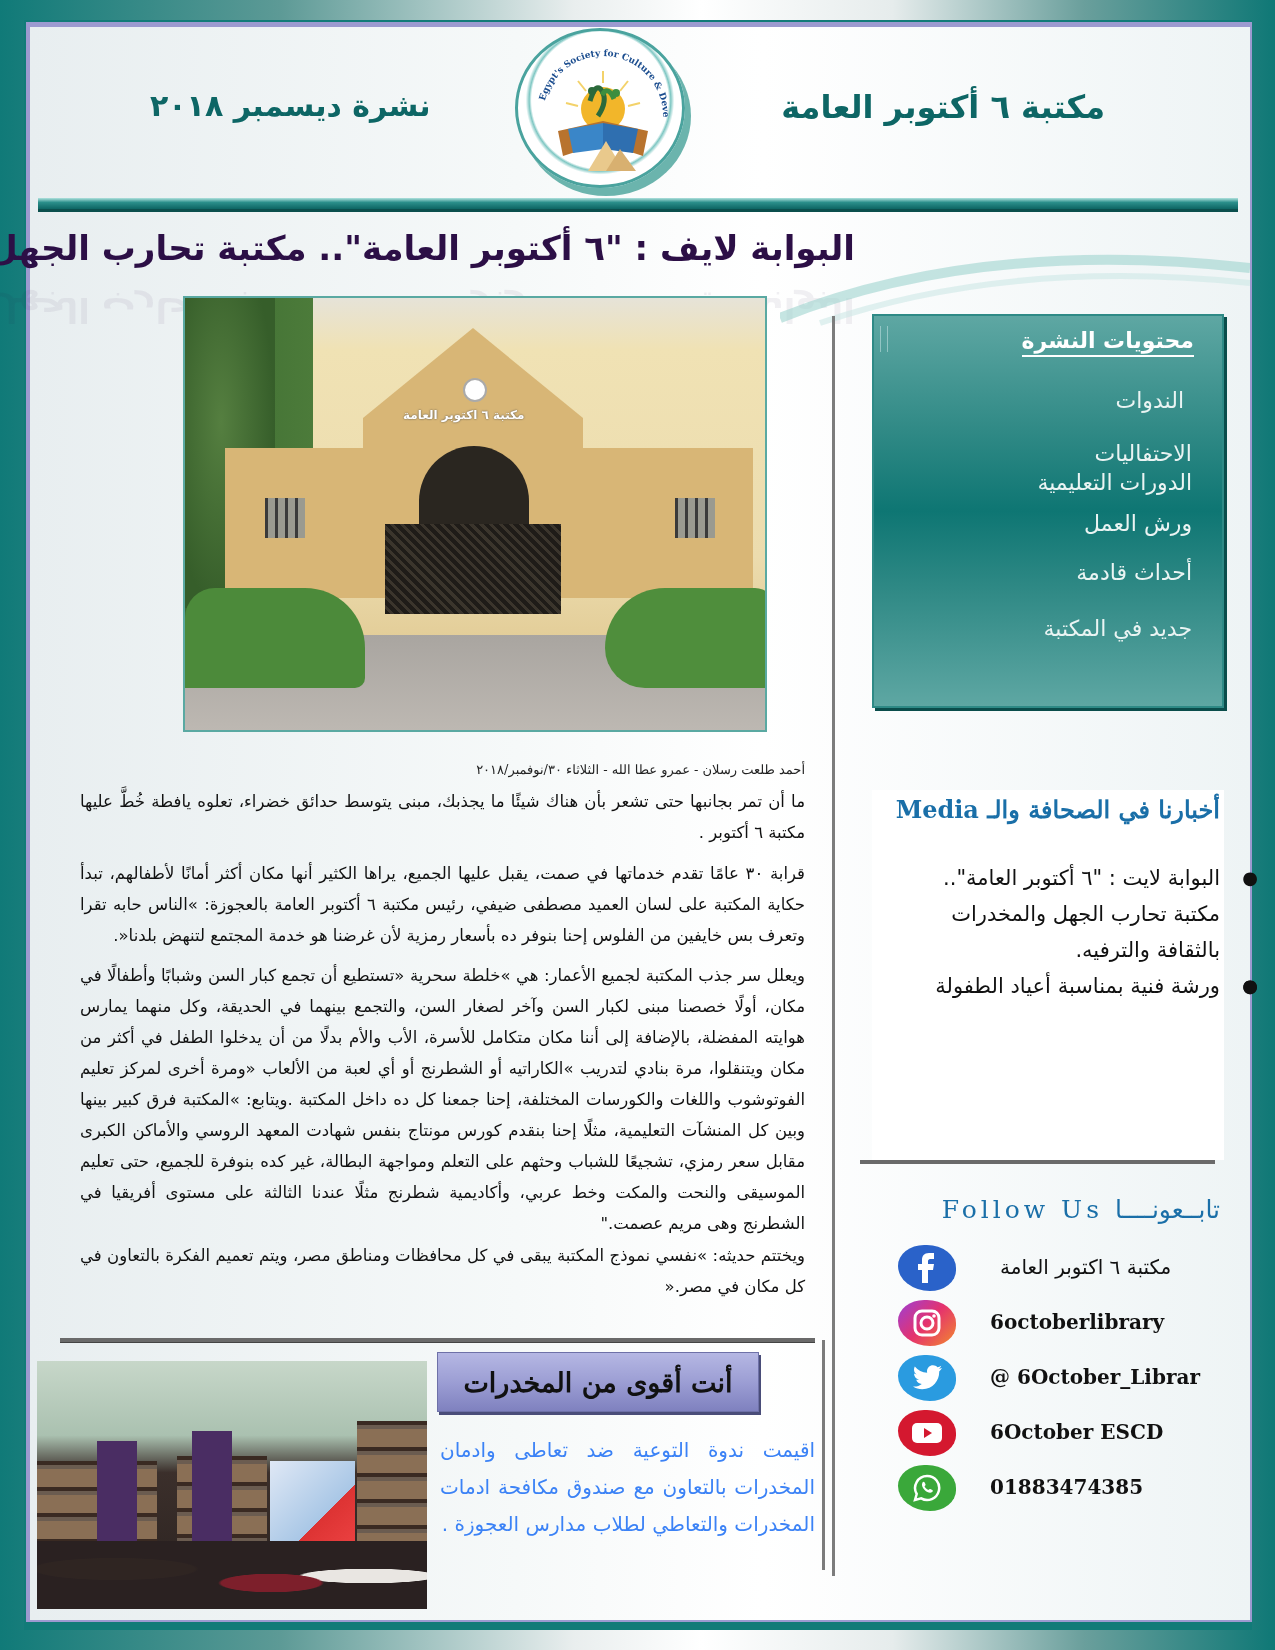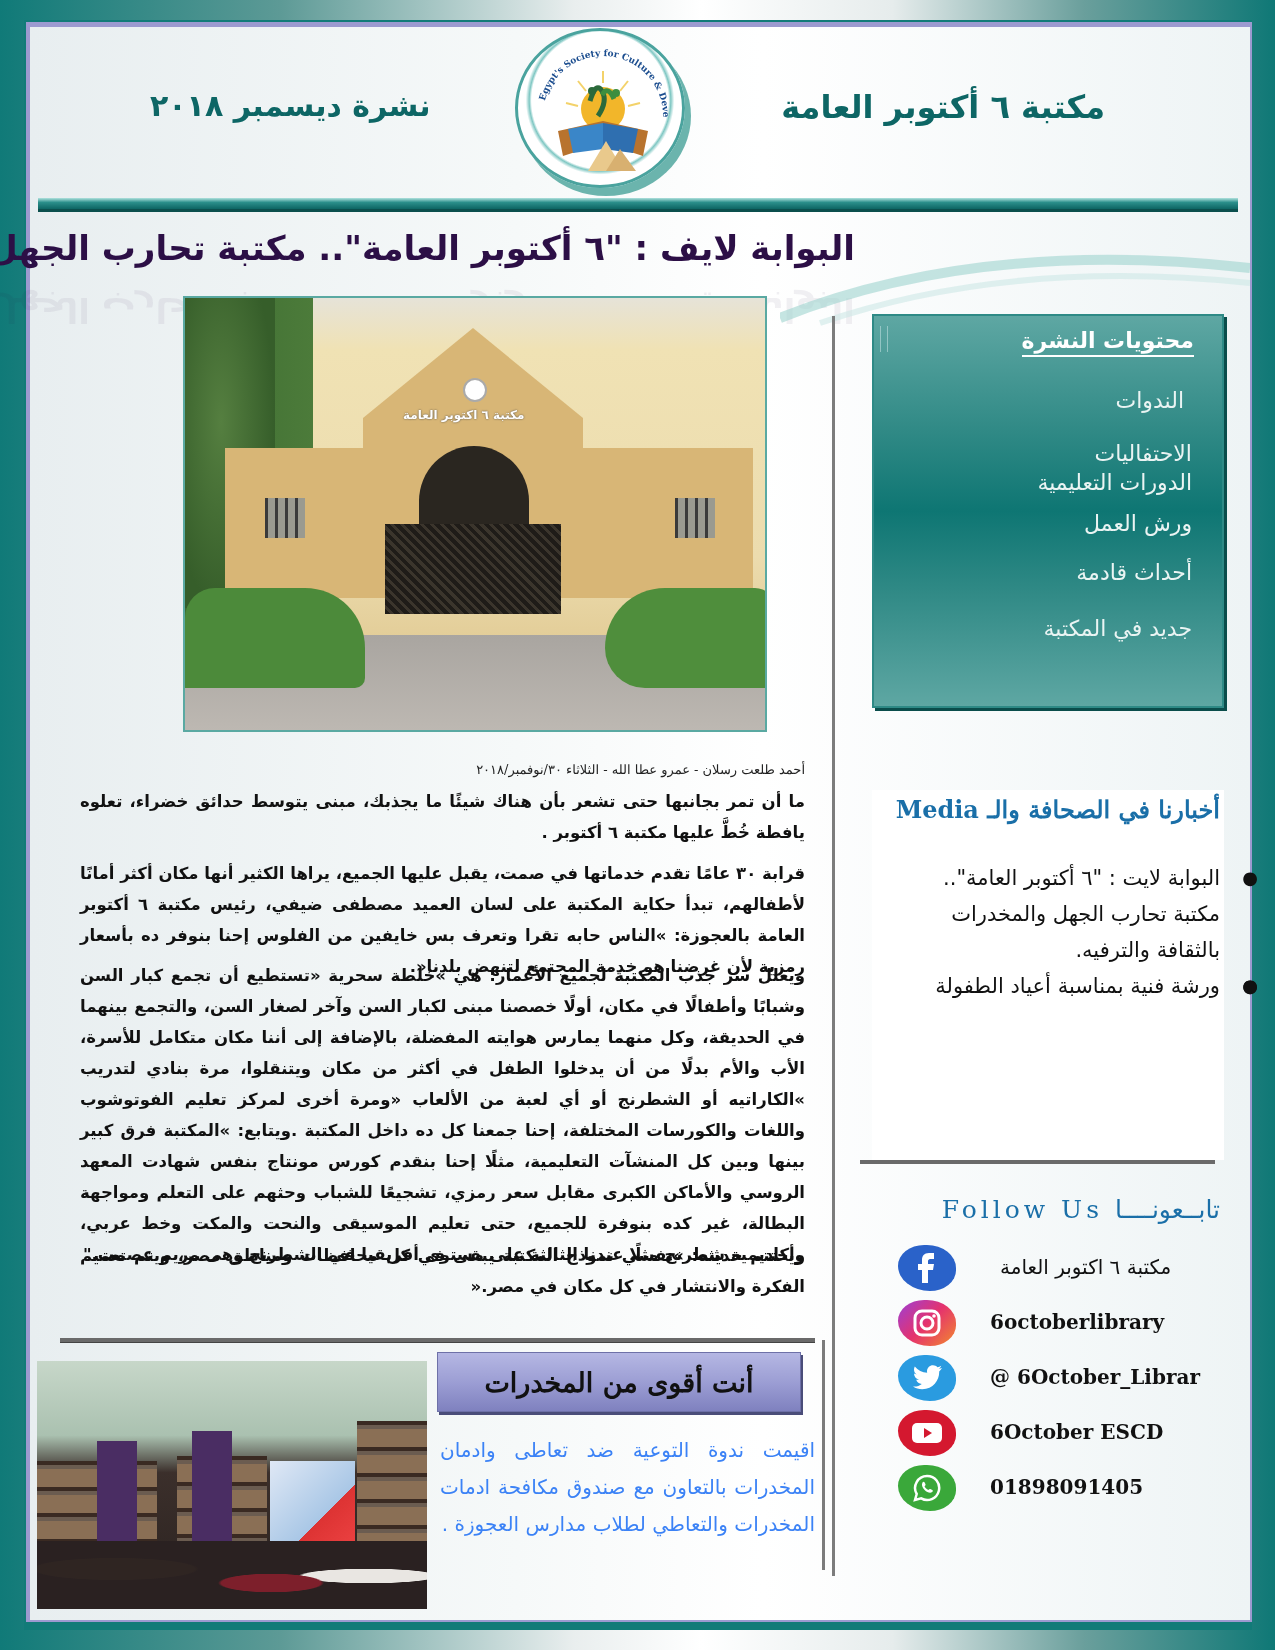--- a/index.html
+++ b/index.html
@@ -126,21 +126,21 @@
   .vdiv { position: absolute; left: 832px; top: 316px; width: 3px; height: 1260px; background: #7c7c7c; }
 
   
   .byline {
     position: absolute; right: 470px; top: 762px;
     font-size: 13px; color: #222; font-family: "DejaVu Serif", serif;
   }
   .para {
     position: absolute; right: 470px; width: 725px;
     font-size: 16.5px; line-height: 31px; color: #111;
-    text-align: justify; font-family: "DejaVu Sans", sans-serif; font-weight: bold;
+    text-align: justify; font-family: "DejaVu Sans", sans-serif;
   }
   .hline { position: absolute; left: 60px; top: 1338px; width: 755px; height: 5px; background: #6a6a6a; border-bottom: 1px solid #444; }
 
   
   .media-panel {
     position: absolute; left: 872px; top: 790px; width: 352px; height: 370px;
     background: #ffffff;
   }
   .media-title {
     position: absolute; right: 55px; top: 795px;
@@ -178,21 +178,21 @@
   .photo-2 {
     position: absolute; left: 37px; top: 1361px; width: 390px; height: 248px;
     background: linear-gradient(180deg, #c7d7c9 0%, #aac1b0 30%, #3b2f2b 45%, #2a221f 100%);
     overflow: hidden;
   }
   .photo-2 .shelf { position: absolute; height: 120px; background: repeating-linear-gradient(180deg, #3a2a22 0 4px, #6b5c50 4px 8px, #8a6f55 8px 26px); }
   .photo-2 .pillar { position: absolute; width: 40px; height: 140px; background: #4a2d63; }
   .photo-2 .screen { position: absolute; left: 233px; top: 100px; width: 85px; height: 96px; background: linear-gradient(135deg, #dfe8f5 0%, #a9c7e6 60%, #d33 60%, #e44 100%); }
   .photo-2 .crowd { position: absolute; left: 0; top: 180px; width: 390px; height: 70px; background: radial-gradient(ellipse at 20% 40%, #2f2522 0 18%, transparent 19%), radial-gradient(ellipse at 60% 60%, #7d1f2b 0 15%, transparent 16%), radial-gradient(ellipse at 85% 50%, #e9e6e2 0 14%, transparent 15%), #2a2121; }
   .banner {
-    position: absolute; left: 437px; top: 1352px; width: 364px; height: 60px;
+    position: absolute; left: 437px; top: 1352px; width: 322px; height: 60px;
     background: linear-gradient(180deg, #b5b7e3 0%, #9c9ed4 50%, #7f81bf 100%);
     border: 1px solid #6e71a8; box-shadow: 2px 3px 0 #4a4d79;
     display: flex; align-items: center; justify-content: center;
   }
   .banner span { font-size: 27px; font-weight: bold; color: #111; font-family: "DejaVu Serif", serif; }
   .event-text {
     position: absolute; left: 440px; top: 1432px; width: 375px;
     font-size: 20px; line-height: 37px; color: #3b82f6; text-align: justify;
     font-family: "DejaVu Sans", sans-serif;
   }
@@ -269,21 +269,21 @@
   <div class="toc-item" style="top:244px;">أحداث قادمة</div>
   <div class="toc-item" style="top:300px;margin-left:18px;">جديد في المكتبة</div>
 </div>
 
 <div class="vdiv"></div>
 
 <div class="byline rtl">أحمد طلعت رسلان - عمرو عطا الله  - الثلاثاء ٣٠/نوفمبر/٢٠١٨</div>
 <p class="para rtl" style="top:786px;">ما أن تمر بجانبها حتى تشعر بأن هناك شيئًا ما يجذبك، مبنى يتوسط حدائق خضراء، تعلوه يافطة خُطَّ عليها مكتبة ٦ أكتوبر .</p>
 <p class="para rtl" style="top:858px;">قرابة ٣٠ عامًا تقدم خدماتها في صمت، يقبل عليها الجميع، يراها الكثير أنها مكان أكثر أمانًا لأطفالهم، تبدأ حكاية المكتبة على لسان العميد مصطفى ضيفي، رئيس مكتبة ٦ أكتوبر العامة بالعجوزة: »الناس حابه تقرا وتعرف بس خايفين من الفلوس إحنا بنوفر ده بأسعار رمزية لأن غرضنا هو خدمة المجتمع لتنهض بلدنا«.</p>
 <p class="para rtl" style="top:960px;">ويعلل سر جذب المكتبة لجميع الأعمار: هي »خلطة سحرية «تستطيع أن تجمع كبار السن وشبابًا وأطفالًا في مكان، أولًا خصصنا مبنى لكبار السن وآخر لصغار السن، والتجمع بينهما في الحديقة، وكل منهما يمارس هوايته المفضلة، بالإضافة إلى أننا مكان متكامل للأسرة، الأب والأم بدلًا من أن يدخلوا الطفل في أكثر من مكان ويتنقلوا، مرة بنادي لتدريب »الكاراتيه أو الشطرنج أو أي لعبة من الألعاب «ومرة أخرى لمركز تعليم الفوتوشوب واللغات والكورسات المختلفة، إحنا جمعنا كل ده داخل المكتبة .ويتابع: »المكتبة فرق كبير بينها وبين كل المنشآت التعليمية، مثلًا إحنا بنقدم كورس مونتاج بنفس شهادت المعهد الروسي والأماكن الكبرى مقابل سعر رمزي، تشجيعًا للشباب وحثهم على التعلم ومواجهة البطالة، غير كده بنوفرة للجميع، حتى تعليم الموسيقى والنحت والمكت وخط عربي، وأكاديمية شطرنج مثلًا عندنا الثالثة على مستوى أفريقيا في الشطرنج وهى مريم عصمت."</p>
-<p class="para rtl" style="top:1240px;">ويختتم حديثه: »نفسي نموذج المكتبة يبقى في كل محافظات ومناطق مصر، ويتم تعميم الفكرة والانتشار في كل مكان في مصر.«</p>
+<p class="para rtl" style="top:1240px;">ويختتم حديثه: »نفسي نموذج المكتبة يبقى في كل محافظات ومناطق مصر، ويتم تعميم الفكرة بالتعاون في كل مكان في مصر.«</p>
 
 <div class="hline"></div>
 
 <div class="media-panel"></div>
 <div class="media-title rtl">أخبارنا في الصحافة والـ Media</div>
 <ul class="media-list rtl">
   <li><span class="bullet">●</span><span>البوابة لايت : "٦ أكتوبر العامة".. مكتبة تحارب الجهل والمخدرات بالثقافة والترفيه.</span></li>
   <li><span class="bullet">●</span></li>
   <li><span class="bullet">●</span><span>ورشة فنية بمناسبة أعياد الطفولة</span></li>
 </ul>
@@ -326,21 +326,21 @@
   </div>
   <div class="social-text">6October ESCD</div>
 </div>
 <div class="social-row" style="top:1465px;">
   <div class="social-icon" style="background:#3aa83a;">
     <svg width="30" height="30" viewBox="0 0 30 30">
         <path d="M15 3a12 12 0 0 0-10.3 18L3 27l6.2-1.6A12 12 0 1 0 15 3z" stroke="#fff" stroke-width="2.5" fill="none"></path>
         <path d="M10.5 9.5c.5-1 1.5-1 2-.2l1 2c.2.5 0 1-.4 1.4l-.6.6c.8 1.7 2.2 3 3.8 3.8l.6-.6c.4-.4.9-.6 1.4-.4l2 1c.8.5.8 1.5-.2 2-2 1.2-5 .3-7.5-2.2S9.3 11.5 10.5 9.5z" fill="#fff"></path>
       </svg>
   </div>
-  <div class="social-text">01898091405</div>
+  <div class="social-text">01883474385</div>
 </div>
 
 <div class="photo-2">
   <div class="shelf" style="left:0;top:100px;width:120px;"></div>
   <div class="shelf" style="left:140px;top:95px;width:90px;"></div>
   <div class="shelf" style="left:320px;top:60px;width:70px;"></div>
   <div class="pillar" style="left:60px;top:80px;"></div>
   <div class="pillar" style="left:155px;top:70px;"></div>
   <div class="screen"></div>
   <div class="crowd"></div>

